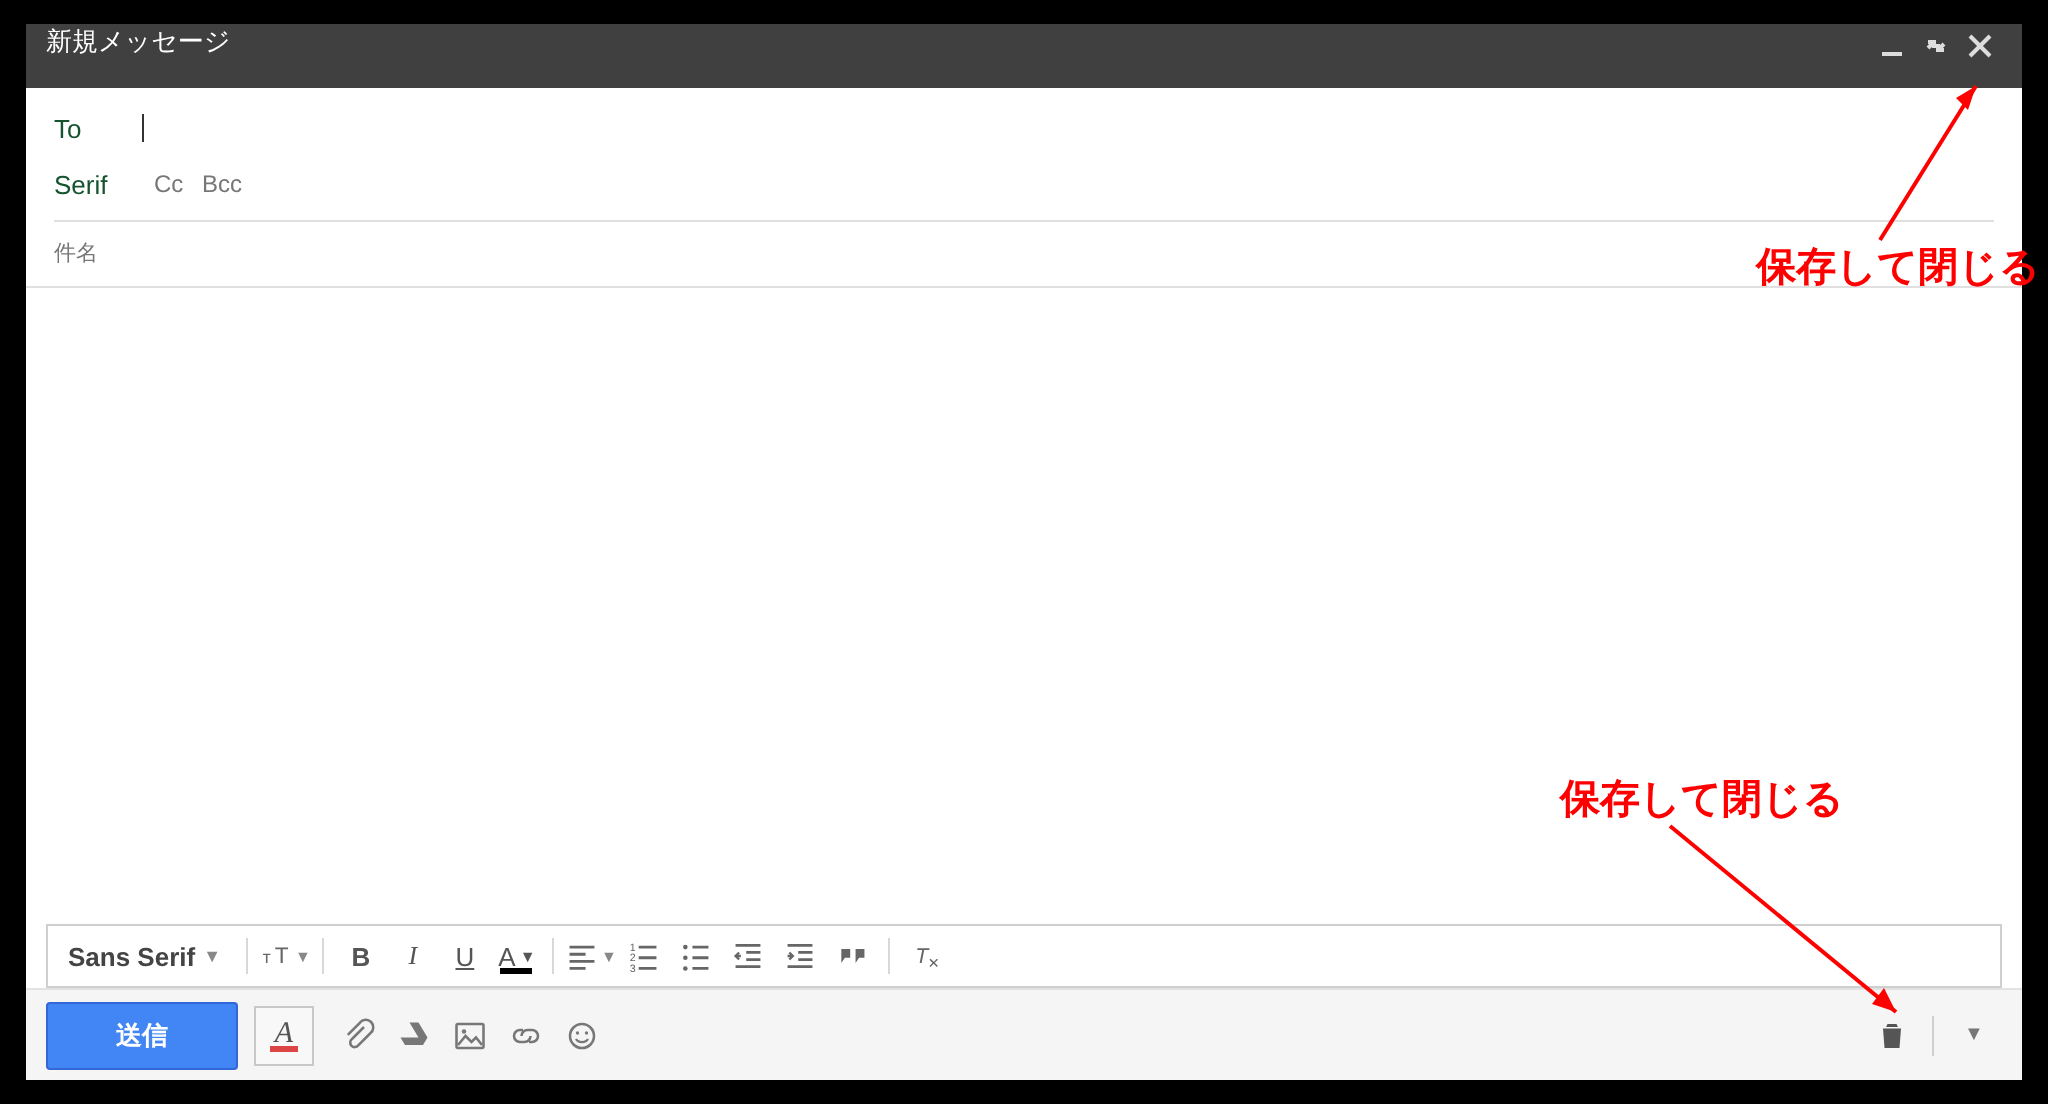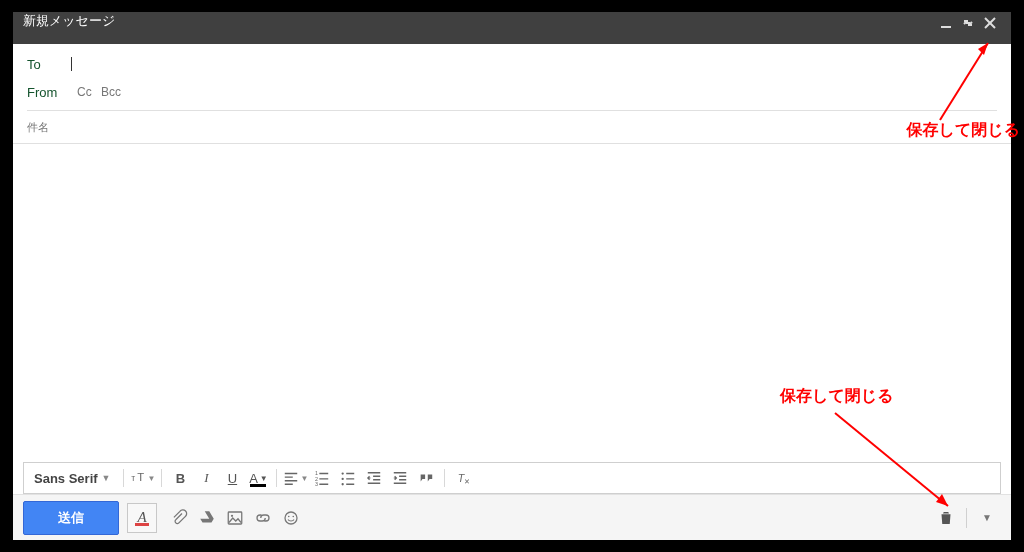--- a/index.html
+++ b/index.html
@@ -143,21 +143,21 @@
   }
   .act-icon svg { width:18px; height:18px; fill:#777; }
   .spacer { flex:1; }
   .right-icons { display:flex; align-items:center; }
   .right-icons .sep { width:1px; height:20px; background:#d0d0d0; margin:0 6px; }
 
   
   .annotation {
     position:absolute;
     color:#f00;
-    font-size:16px;
+    font-size:20px;
     font-weight:bold;
     pointer-events:none;
     white-space:nowrap;
   }
   svg.arrow { position:absolute; pointer-events:none; }
 </style>
 </head>
 <body>
 
 <div class="compose-window">
@@ -183,21 +183,21 @@
   </div>
 
   <div class="header-block">
     <div class="header-line">
       <div class="label">To</div>
       <div class="value">
           <span class="cursor-bar"></span>
         </div>
     </div>
     <div class="header-line">
-      <div class="label">From</div>
+      <div class="label">Serif</div>
       <div class="cc-bcc">
         <span>Cc</span>
         <span>Bcc</span>
       </div>
     </div>
     <div class="header-divider"></div>
   </div>
 
   <div class="subject-wrap">
     <input class="subject-input" type="text" placeholder="件名" style="">

